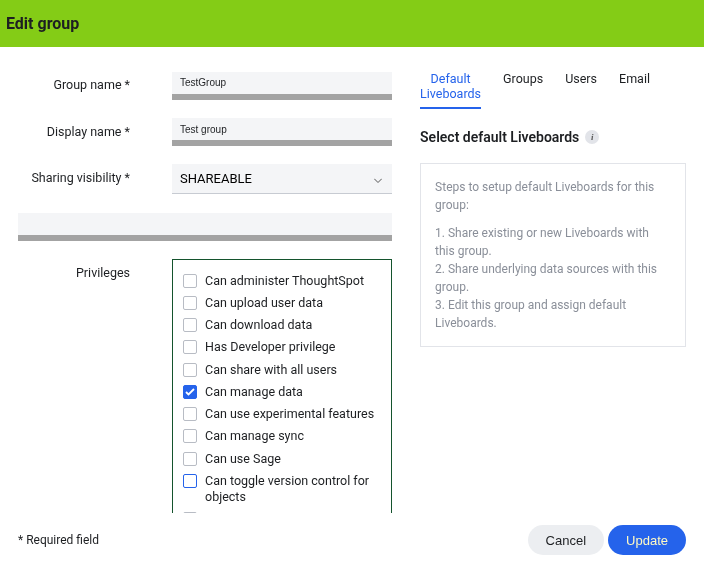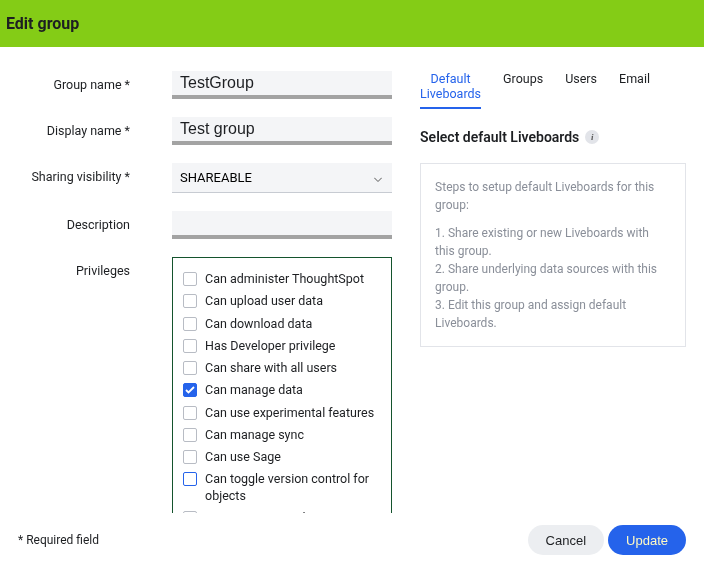--- a/index.html
+++ b/index.html
@@ -5,21 +5,21 @@
   * { box-sizing: border-box; margin: 0; padding: 0; }
   html, body { width: 704px; height: 567px; font-family: -apple-system, BlinkMacSystemFont, "Segoe UI", Roboto, sans-serif; background: #fff; }
   .header { background: #84cc16; padding: 14px 6px; }
   .header h1 { font-size: 16px; font-weight: 700; color: #1d1f22; }
   .body { display: flex; padding: 24px 18px 0 18px; gap: 28px; }
   .left { flex: 0 0 56%; }
   .right { flex: 1; }
   .row { display: flex; align-items: flex-start; margin-bottom: 18px; gap: 28px; }
   .row .label { flex: 0 0 126px; text-align: right; padding-right: 14px; font-size: 12.5px; color: #1d1f22; padding-top: 6px; }
   .row .control { flex: 1; }
-  .text-input { width: 100%; height: 28px; background: #f4f5f7; border: none; border-bottom: 4px solid #a3a3a3; padding: 0 8px; font-size: 16px; color: #1d1f22; outline: none; }
+  .text-input { width: 100%; height: 28px; background: #f4f5f7; border: none; border-bottom: 6px solid #a3a3a3; padding: 0 8px; font-size: 10px; color: #1d1f22; outline: none; }
   .select-wrap { position: relative; width: 100%; height: 30px; background: #f4f5f7; border-bottom: 1px solid #c7cbd2; display: flex; align-items: center; padding: 0 8px; font-size: 13px; }
   .select-wrap .caret { position: absolute; right: 10px; top: 50%; transform: translateY(-50%); }
   .priv-box { border: 1px solid #14532d; padding: 10px 8px; height: 286px; overflow: hidden; }
   .priv-item { display: flex; align-items: flex-start; padding: 3px 2px; font-size: 12.5px; color: #1d1f22; }
   .priv-item .cb { width: 14px; height: 14px; border: 1px solid #b8bcc4; border-radius: 2px; margin-right: 8px; flex-shrink: 0; margin-top: 1px; display: flex; align-items: center; justify-content: center; }
   .priv-item .cb.checked { background: #2563eb; border-color: #2563eb; }
   .priv-item .cb.checked svg { display: block; }
   .priv-item .cb svg { display: none; }
   .priv-item .cb.focused { border-color: #2563eb; }
   .priv-item .lbl { line-height: 1.3; }
@@ -71,21 +71,20 @@
             <span class="caret">
               <svg width="8" height="5" viewBox="0 0 8 5">
                   <path d="M0 0 L4 4 L8 0" fill="none" stroke="#555" stroke-width="1"></path>
                 </svg>
             </span>
           </div>
         </div>
       </div>
 
       <div class="row">
-        <div class="label">Description</div>
         <div class="control">
           <input class="text-input" value="" style="">
         </div>
       </div>
 
       <div class="row">
         <div class="label">Privileges</div>
         <div class="control">
           <div class="priv-box" id="priv-box">
               <div class="priv-item">

